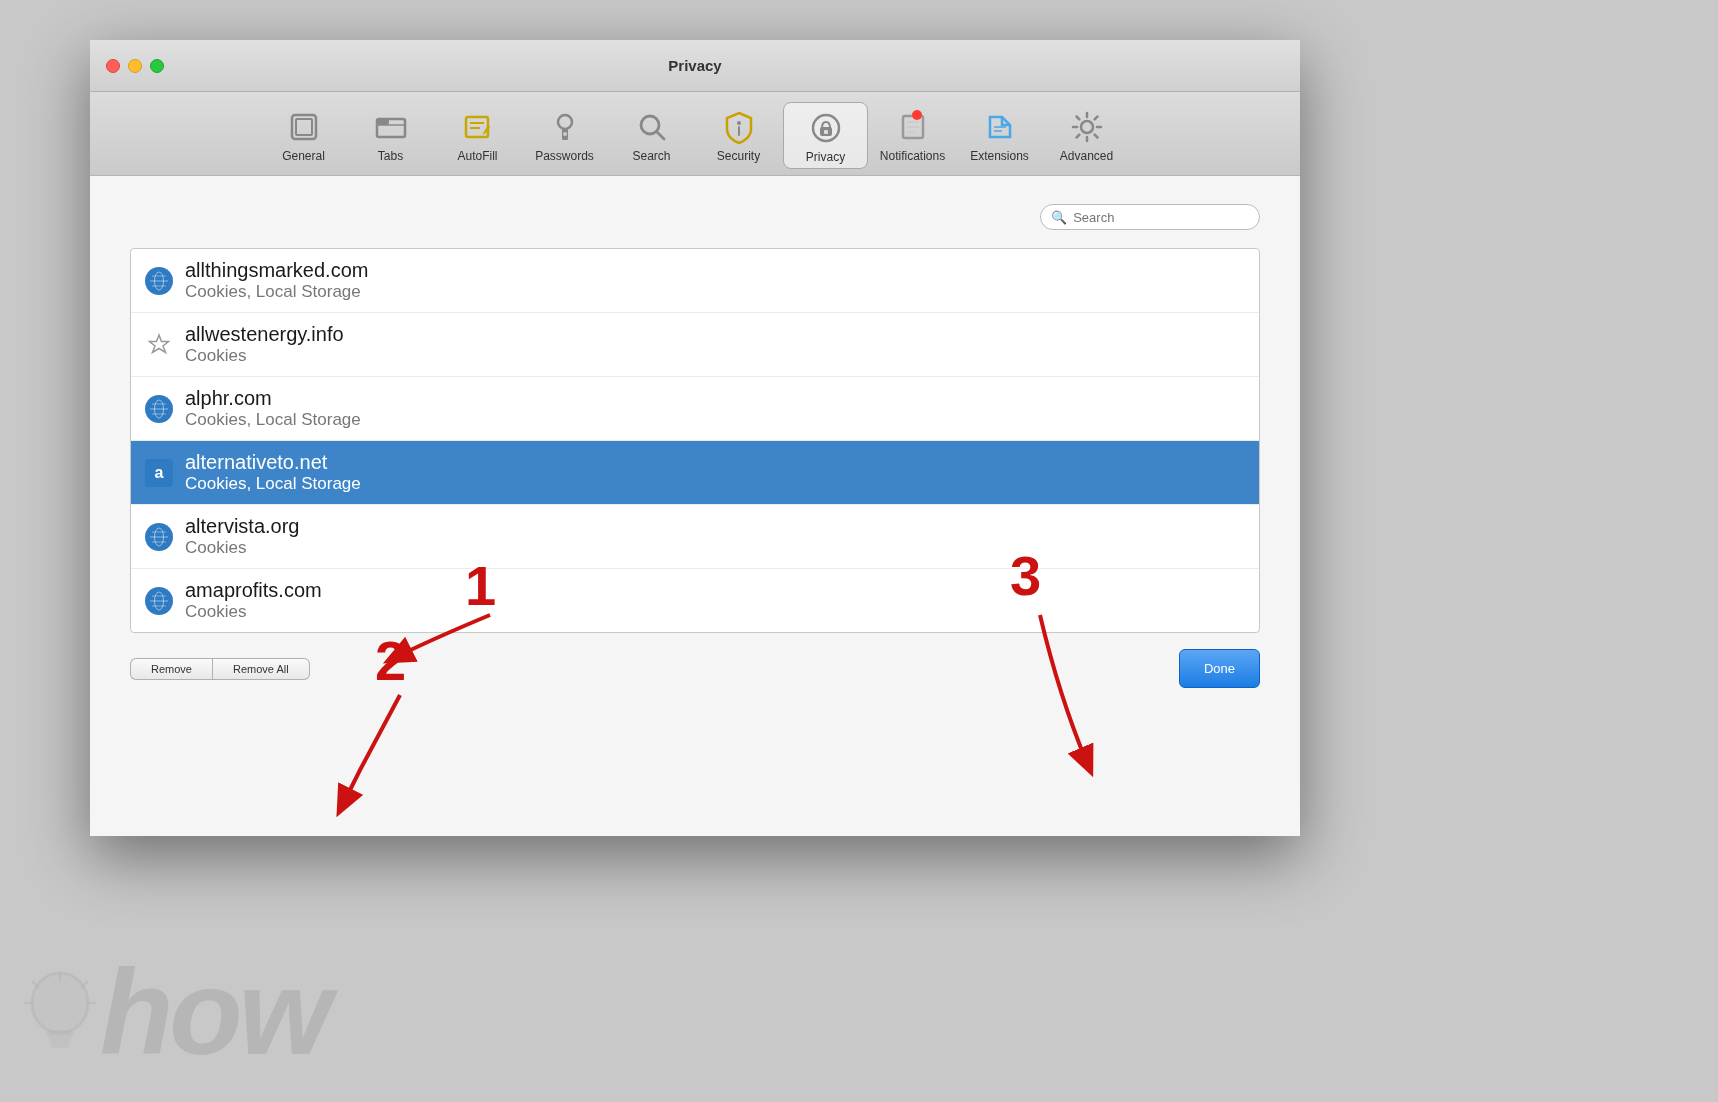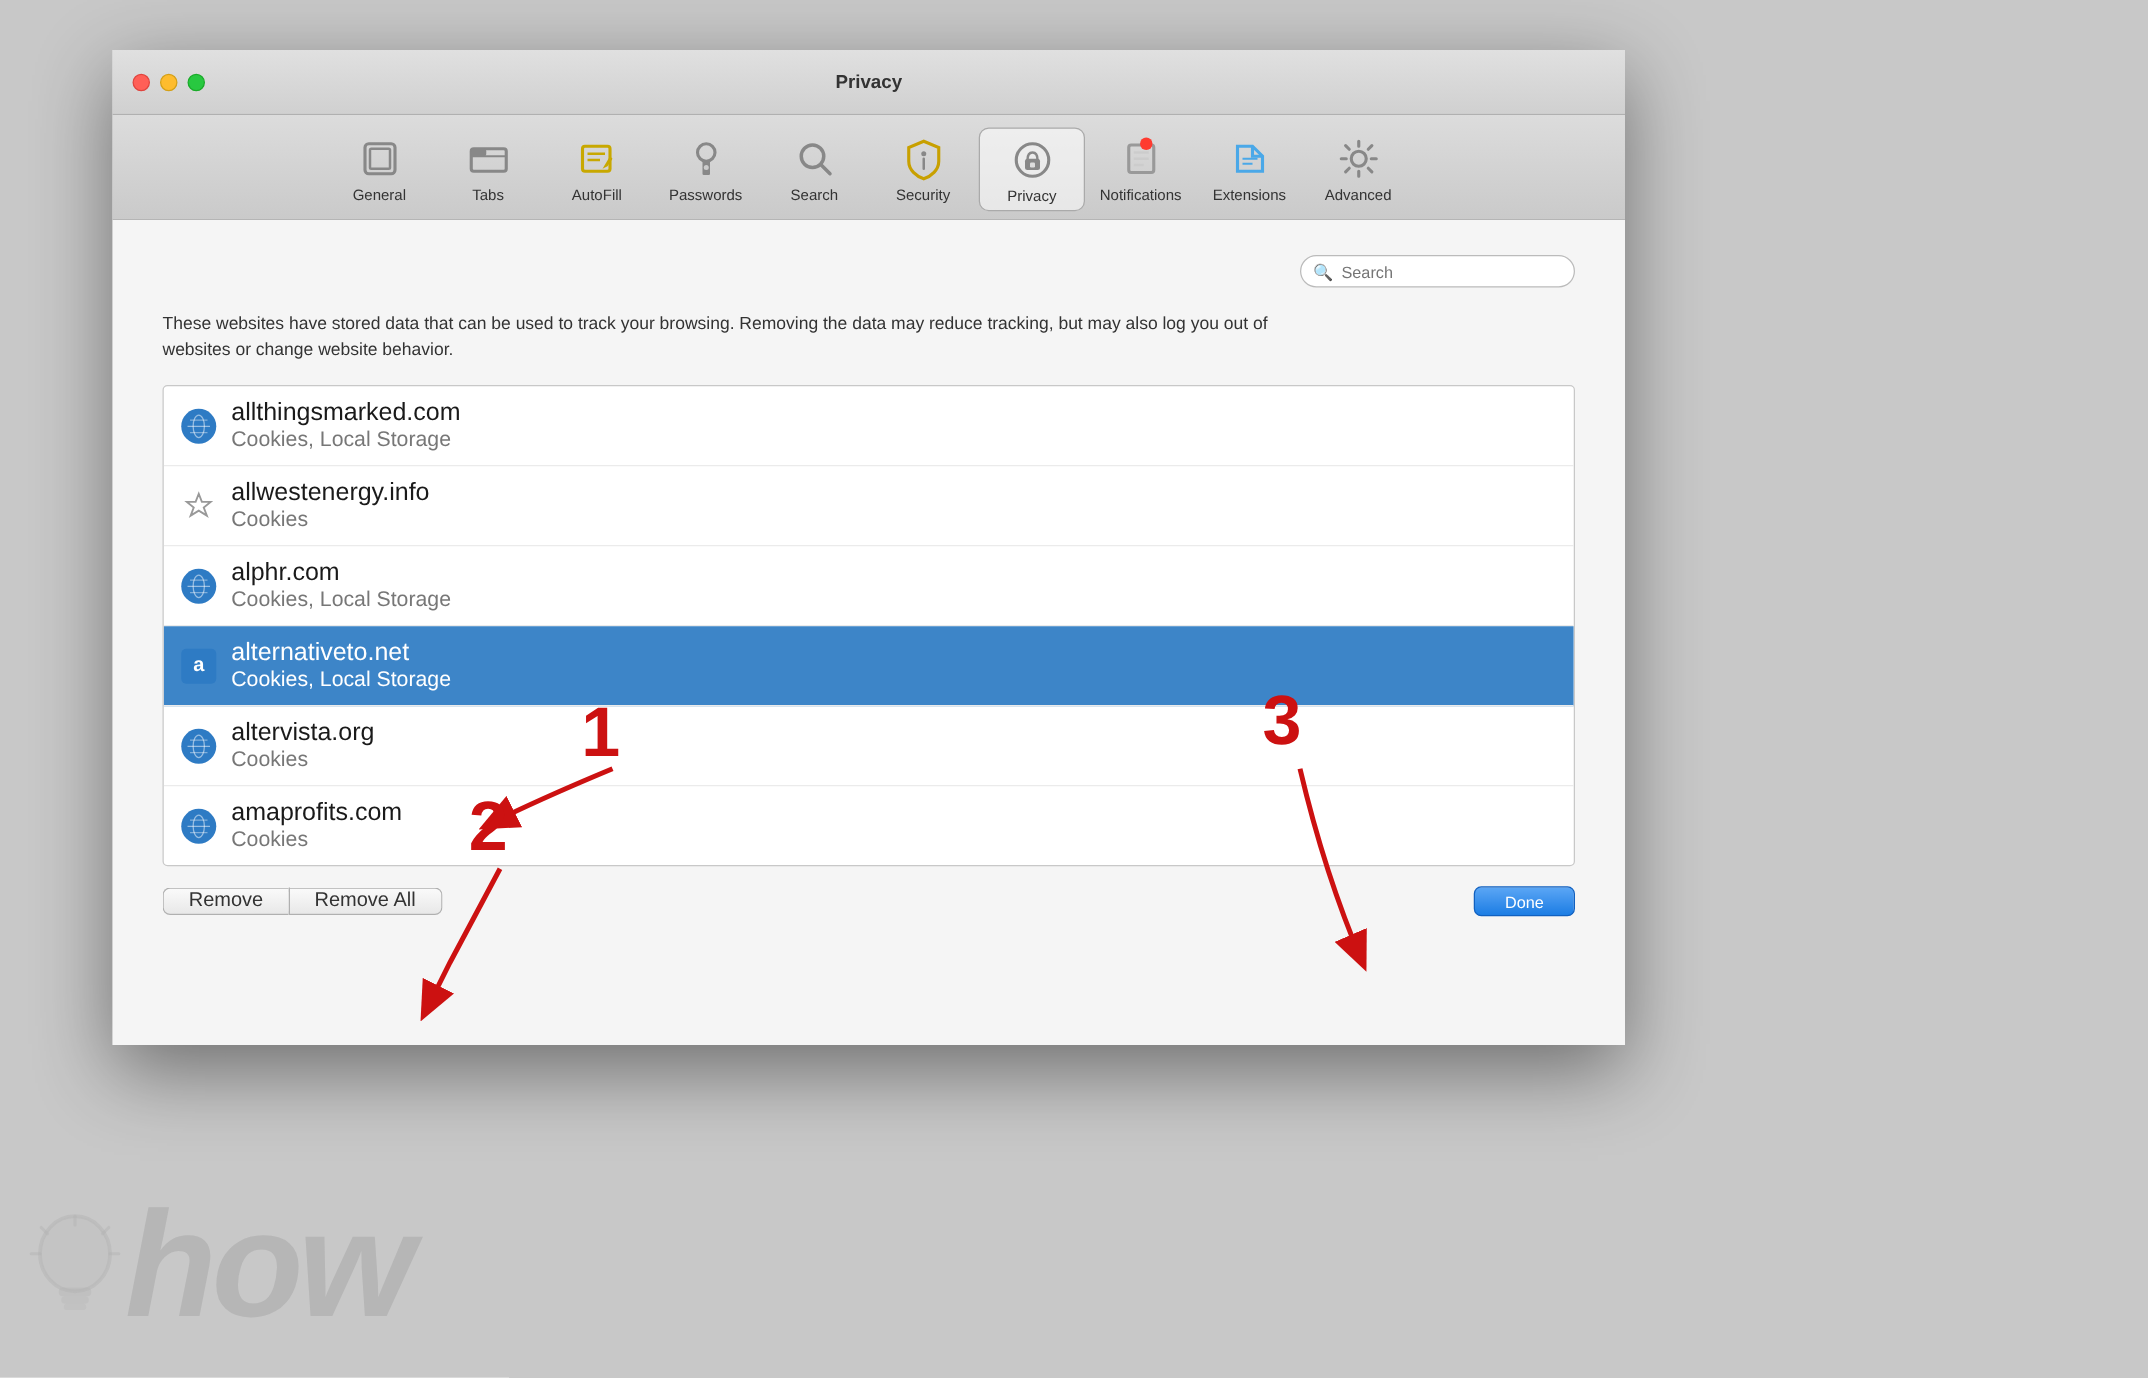--- a/index.html
+++ b/index.html
@@ -248,21 +248,21 @@
       display: flex;
       align-items: center;
       justify-content: space-between;
       margin-top: 16px;
     }
     .mac-button {
       background: linear-gradient(to bottom, #fafafa, #e8e8e8);
       border: 1px solid #b0b0b0;
       border-radius: 6px;
       padding: 5px 20px;
-      font-size: 16px;
+      font-size: 11px;
       color: #333;
       cursor: pointer;
       height: 22px;
       display: flex;
       align-items: center;
     }
     .mac-button:first-child {
       border-radius: 6px 0 0 6px;
       border-right: none;
     }
@@ -278,21 +278,21 @@
     }
     .done-button {
       background: linear-gradient(to bottom, #5ba6f5, #1c7de4);
       border: 1px solid #1060c0;
       color: #fff;
       border-radius: 6px;
       padding: 5px 24px;
       font-size: 13px;
       font-weight: 500;
       cursor: pointer;
-      height: 24px;
+      height: 39px;
       display: flex;
       align-items: center;
     }
 
     
     .notif-dot {
       width: 10px;
       height: 10px;
       border-radius: 50%;
       background: #ff3b30;
@@ -458,21 +458,20 @@
 
   <div class="content-area">
 
     <div class="search-row">
       <div class="search-box">
         <span class="search-box-icon">🔍</span>
         <input type="text" placeholder="Search" style="">
       </div>
     </div>
 
-    <p class="description-text">These websites have stored data that can be used to track your browsing. Removing the data may reduce tracking, but may also log you out of websites or change website behavior.</p>
 
     <div class="website-list">
       <div class="website-list-inner" id="website-list-inner">
       <div class="website-row">
       <div class="site-icon globe-icon">
         <svg width="22" height="22" viewBox="0 0 22 22">
           <circle cx="11" cy="11" r="9" fill="#2e7bc4"></circle>
           <ellipse cx="11" cy="11" rx="4.5" ry="9" fill="none" stroke="rgba(255,255,255,0.5)" stroke-width="1"></ellipse>
           <line x1="2" y1="11" x2="20" y2="11" stroke="rgba(255,255,255,0.5)" stroke-width="1"></line>
           <line x1="4" y1="6" x2="18" y2="6" stroke="rgba(255,255,255,0.4)" stroke-width="1"></line>

